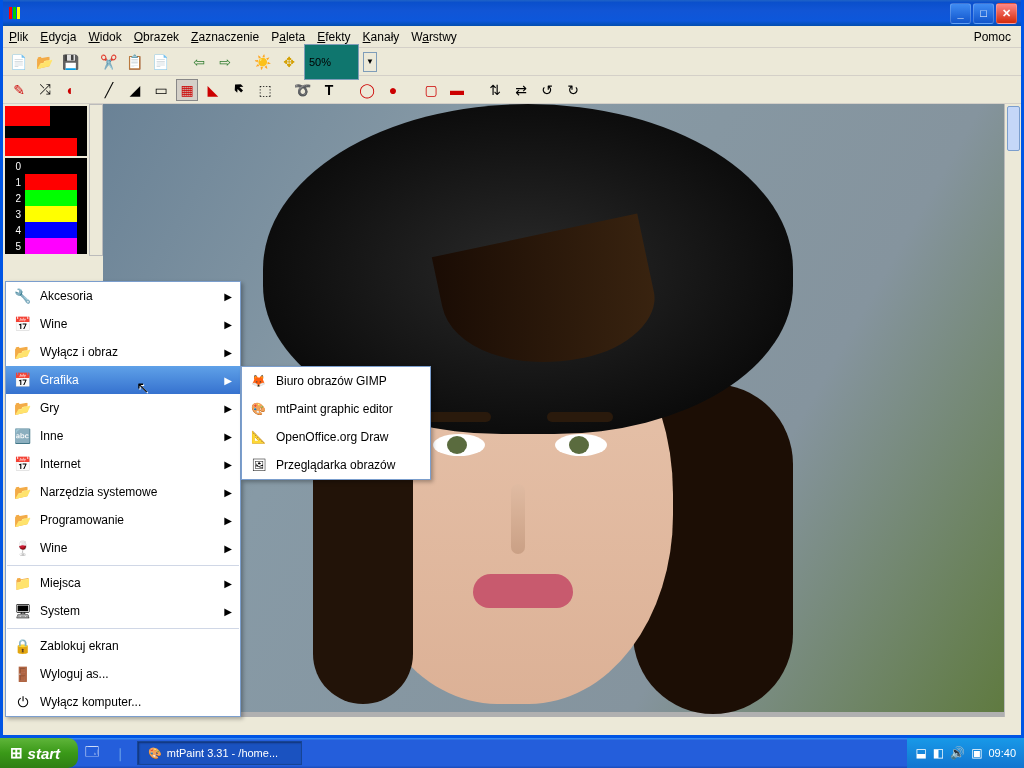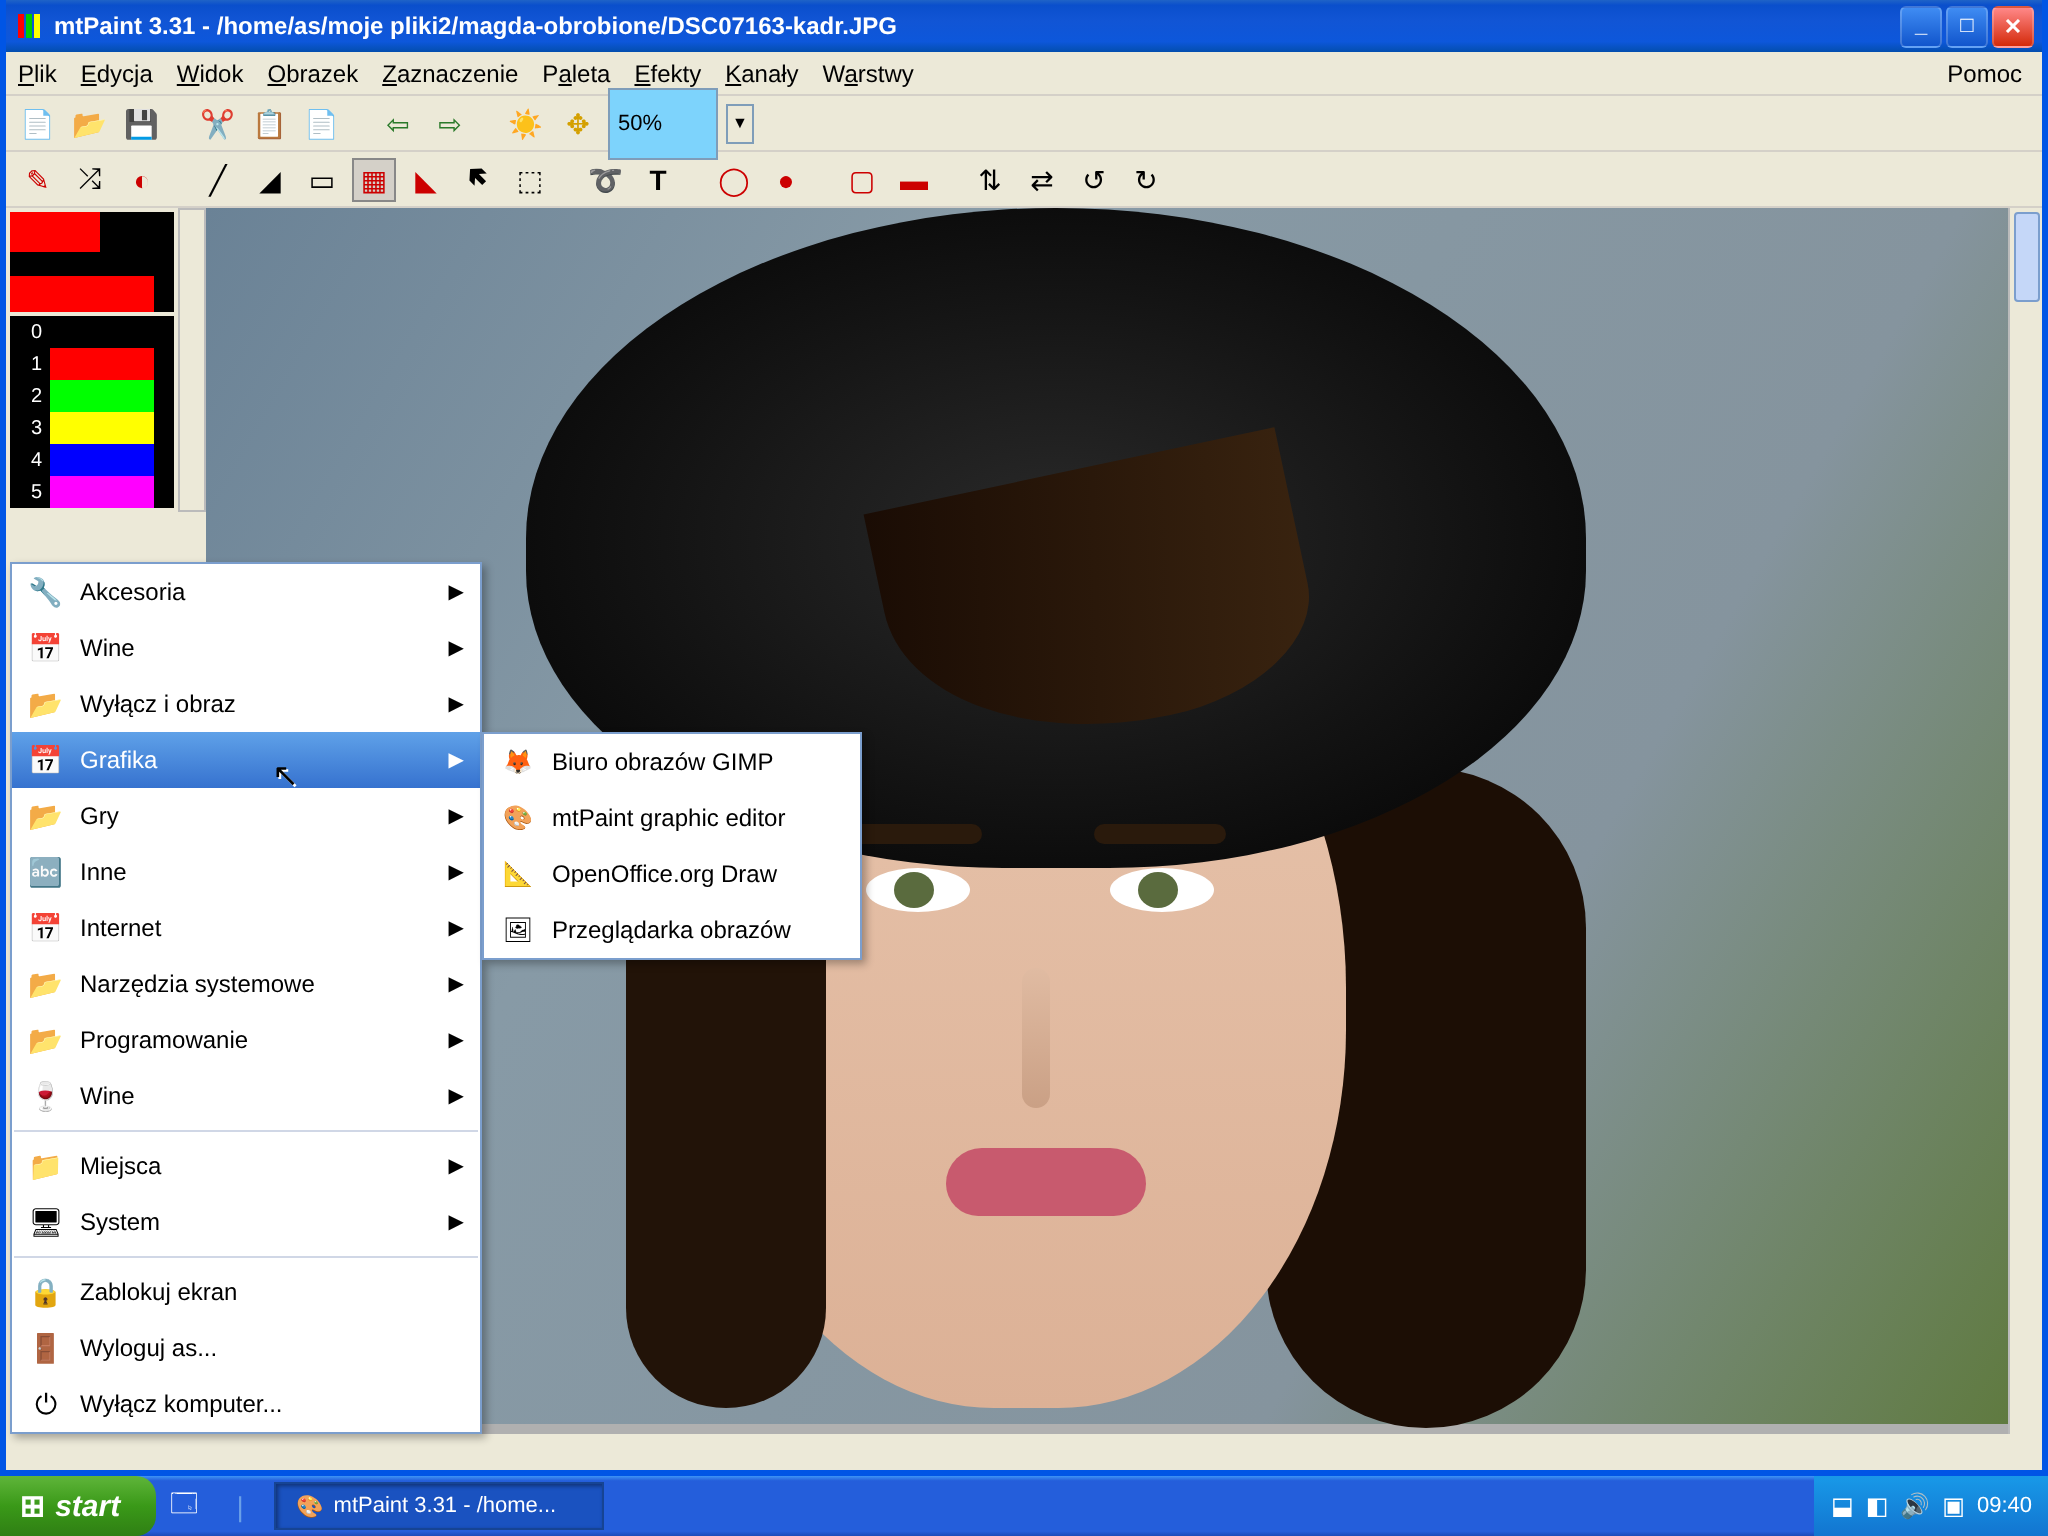--- a/index.html
+++ b/index.html
@@ -18,21 +18,21 @@
 
 .menubar { height: 22px; background: #ece9d8; display: flex; align-items: center; padding: 0 6px; font-size: 12px; border-bottom: 1px solid #d4d0c8; }
 .menubar .mitem { margin-right: 12px; cursor: default; }
 .menubar .u { text-decoration: underline; }
 .menubar .right { margin-left: auto; margin-right: 4px; }
 
 
 .toolbar { height: 28px; background: #ece9d8; display: flex; align-items: center; padding: 2px 5px; gap: 4px; border-bottom: 1px solid #d4d0c8; }
 .tbtn { width: 22px; height: 22px; display: flex; align-items: center; justify-content: center; border: 1px solid transparent; font-size: 14px; }
 .tsep { width: 8px; }
-.zoom-box { width: 55px; height: 36px; background: #7dd3fc; border: 1px solid #7f9db9; font-size: 11px; padding: 2px 4px; display:flex; align-items:center;}
+.zoom-box { width: 55px; height: 36px; background: #0f766e; border: 1px solid #7f9db9; font-size: 11px; padding: 2px 4px; display:flex; align-items:center;}
 .zoom-dd { width: 14px; height: 20px; background: #ece9d8; border: 1px solid #7f9db9; display:flex;align-items:center;justify-content:center;font-size:8px;}
 .active-tool { background:#d4d0c8; border:1px solid #888; }
 
 
 .content { display: flex; height: calc(100% - 26px - 22px - 28px - 28px - 18px); }
 .left-panel { width: 100px; background: #ece9d8; display: flex; flex-direction: column; }
 .swatch-block { height: 50px; background:#000; margin:2px; position:relative;}
 .swatch-block .top{position:absolute;left:0;top:0;width:45px;height:20px;background:#f00;}
 .swatch-block .bot{position:absolute;left:0;bottom:0;width:72px;height:18px;background:#f00;}
 .palette-list{ margin:2px; background:#000;}
@@ -87,21 +87,20 @@
 </head>
 <body>
 
 <div class="window">
   <div class="titlebar">
     <span class="titlebar-icon">
       <span style="background:#f00"></span>
         <span style="background:#0c0"></span>
         <span style="background:#ff0"></span>
     </span>
-    <span>mtPaint 3.31 - /home/as/moje pliki2/magda-obrobione/DSC07163-kadr.JPG</span>
     <div class="win-buttons">
       <div class="win-btn win-min">_</div>
       <div class="win-btn win-max">□</div>
       <div class="win-btn win-close">✕</div>
     </div>
   </div>
 
   <div class="menubar">
     <span class="mitem"><span class="u">P</span><span>lik</span></span>
     <span class="mitem"><span class="u">E</span>dycja</span>

